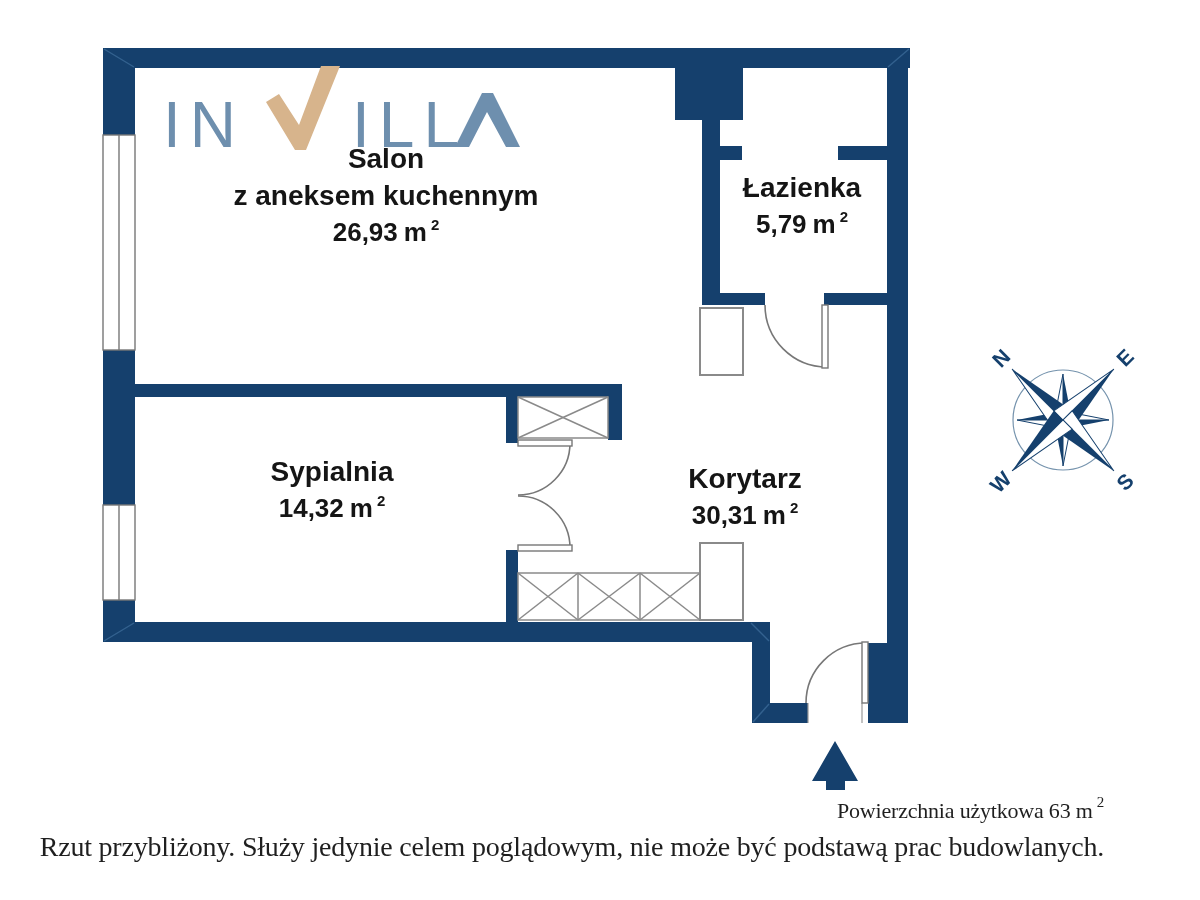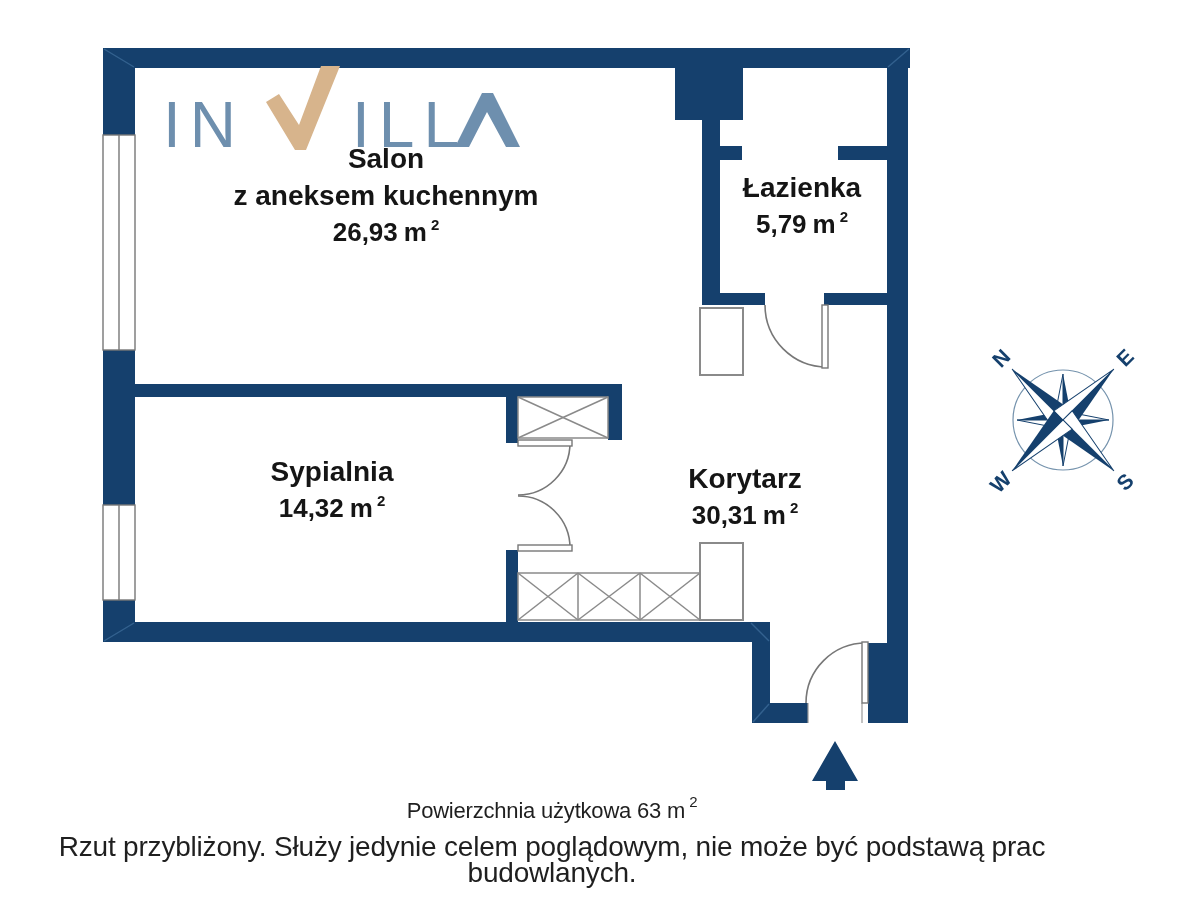--- a/index.html
+++ b/index.html
@@ -12,21 +12,21 @@
   .room-label{
     position:absolute;transform:translateX(-50%);text-align:center;white-space:nowrap;
     color:#151515;
   }
   .room-name{font-size:28px;font-weight:700;line-height:37px;}
   .room-area{font-size:26px;font-weight:700;line-height:37px;}
   .sup{font-size:15px;position:relative;top:-11px;margin-left:4px;}
   .unit{margin-left:6px;}
 
   .footer{
-    position:absolute;left:0;top:798px;width:1104px;text-align:center;color:#1f1f1f;
+    position:absolute;left:0;top:798px;width:1104px;text-align:right;color:#1f1f1f;font-family:Liberation Serif, serif;
   }
   .footer-line1{font-size:22px;line-height:26px;letter-spacing:-0.2px;}
   .footer-line2{font-size:28px;line-height:26px;letter-spacing:-0.2px;margin-top:8px;}
 </style>
 </head>
 <body>
 
 <div class="stage">
 
   <svg class="plan-svg" viewBox="0 0 1200 900">

